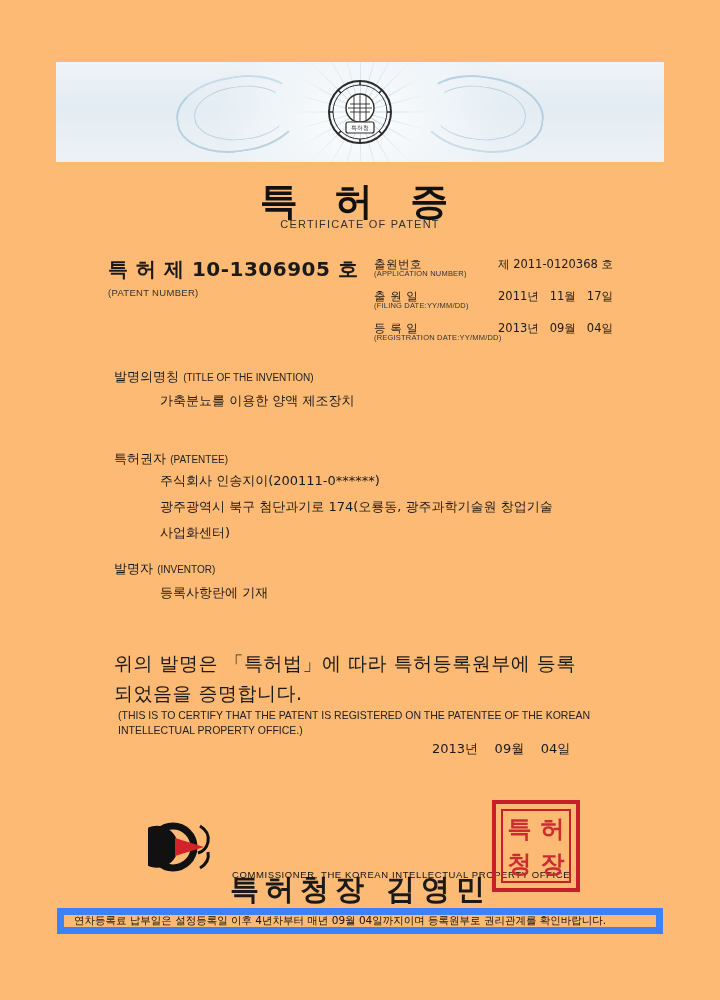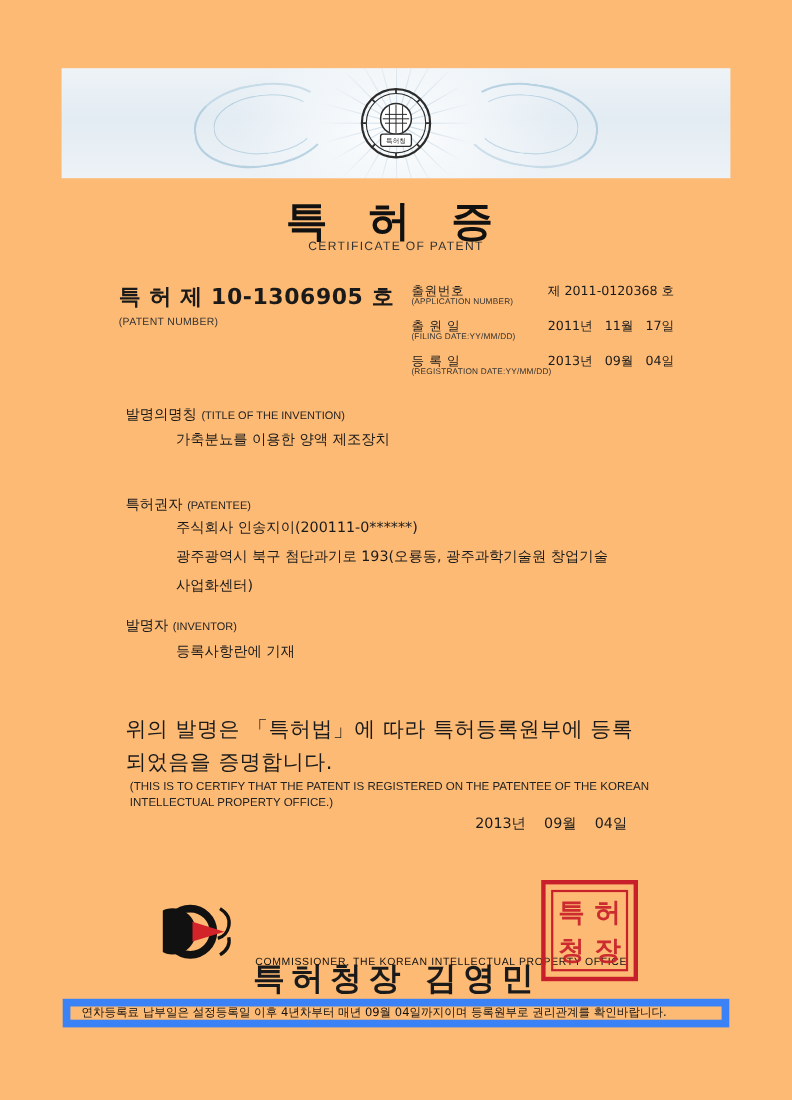--- a/index.html
+++ b/index.html
@@ -349,21 +349,21 @@
     <span class="en">(TITLE OF THE INVENTION)</span>
   </div>
   <div class="sec-body" id="sec-title-body">가축분뇨를 이용한 양액 제조장치</div>
 
   <div class="sec-head" id="sec-patentee-head">
     <span>특허권자</span>
     <span class="en">(PATENTEE)</span>
   </div>
   <div class="sec-body" id="sec-patentee-body">
     <div>주식회사 인송지이(200111-0******)</div>
-    <div>광주광역시 북구 첨단과기로 193(오룡동, 광주과학기술원 창업기술</div>
+    <div>광주광역시 북구 첨단과기로 174(오룡동, 광주과학기술원 창업기술</div>
     <div>사업화센터)</div>
   </div>
 
   <div class="sec-head" id="sec-inventor-head">
     <span>발명자</span>
     <span class="en">(INVENTOR)</span>
   </div>
   <div class="sec-body" id="sec-inventor-body">등록사항란에 기재</div>
 
   <div class="certify">

